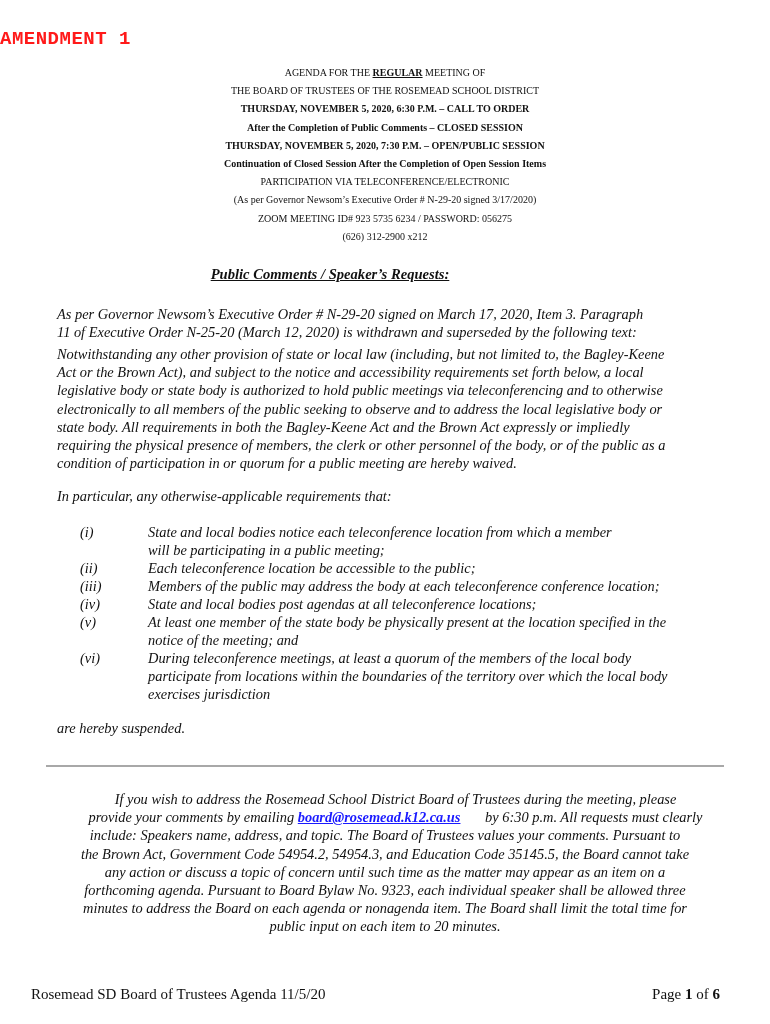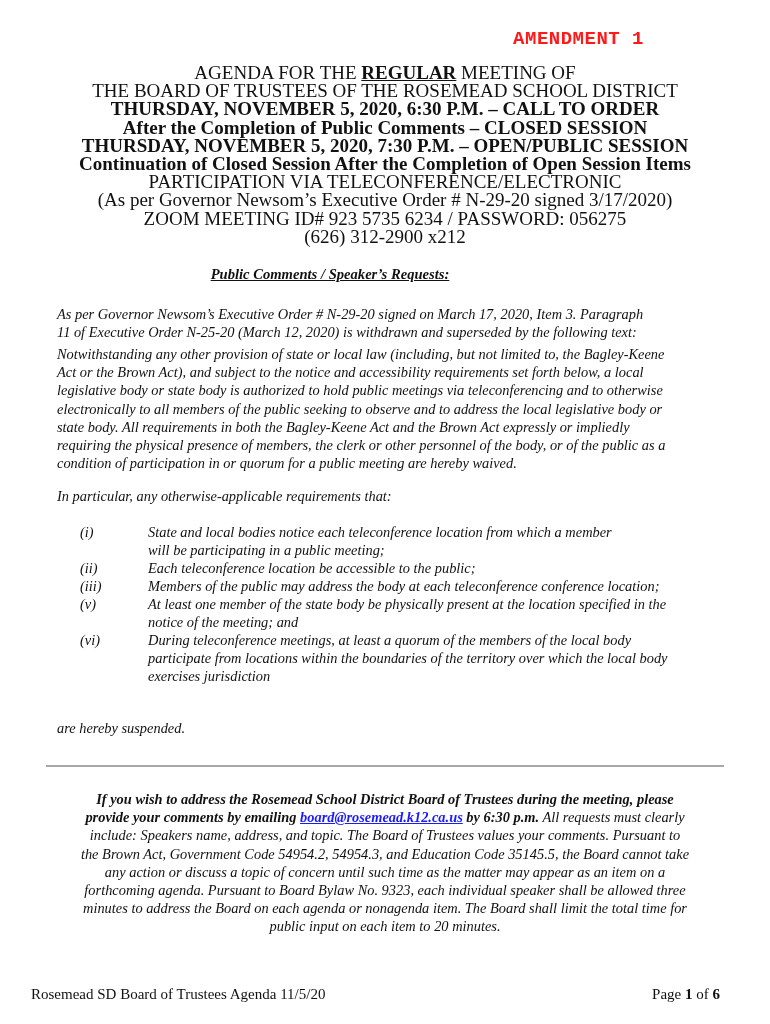--- a/index.html
+++ b/index.html
@@ -17,33 +17,33 @@
     }
     .page {
       position: absolute;
       left: 0; top: 0;
       width: 770px; height: 1024px;
     }
     .amend-title {
       position: absolute;
       top: 28px;
       left: 0; width: 644px;
-      text-align: right;
+      text-align: left;
       font-family: "Liberation Mono", "DejaVu Sans Mono", monospace;
       font-weight: bold;
       font-size: 19px;
       color: #ff1a1a;
       letter-spacing: 0.5px;
     }
     .header-block {
       position: absolute;
       top: 64px;
       left: 0; width: 770px;
       text-align: center;
-      font-size: 19px;
+      font-size: 10px;
       line-height: 18.2px;
     }
     .header-block .line { display: block; white-space: nowrap; }
     .header-block .bold { font-weight: bold; }
     .u { text-decoration: underline; font-weight: bold; }
 
     .section-title {
       position: absolute;
       top: 266px;
       left: 0; width: 660px;
@@ -99,21 +99,21 @@
     .notice {
       position: absolute;
       top: 790px;
       left: 0; width: 770px;
       text-align: center;
       font-style: italic;
       font-size: 14.4px;
       line-height: 18.2px;
     }
     .notice .line { display: block; white-space: nowrap; }
-    .notice .b { font-weight: bold; }
+    .notice .b { font-weight: normal; padding-left: 21px; }
     .notice a {
       color: #1a1aff;
       text-decoration: underline;
       font-weight: bold;
       margin-top: 11px;
     }
 
     .footer-left {
       position: absolute;
       top: 986px;
@@ -181,20 +181,26 @@
         <span class="line">Each teleconference location be accessible to the public;</span>
       </span>
     </div>
     <div class="list-item">
       <span class="list-num">(iii)</span>
       <span class="list-text">
         <span class="line">Members of the public may address the body at each teleconference conference location;</span>
       </span>
     </div>
     <div class="list-item">
+      <span class="list-num">(iv)</span>
+      <span class="list-text">
+        <span class="line">State and local bodies post agendas at all teleconference locations;</span>
+      </span>
+    </div>
+    <div class="list-item">
       <span class="list-num">(v)</span>
       <span class="list-text">
         <span class="line">At least one member of the state body be physically present at the location specified in the</span>
         <span class="line">notice of the meeting; and</span>
       </span>
     </div>
     <div class="list-item">
       <span class="list-num">(vi)</span>
       <span class="list-text">
         <span class="line">During teleconference meetings, at least a quorum of the members of the local body</span>

